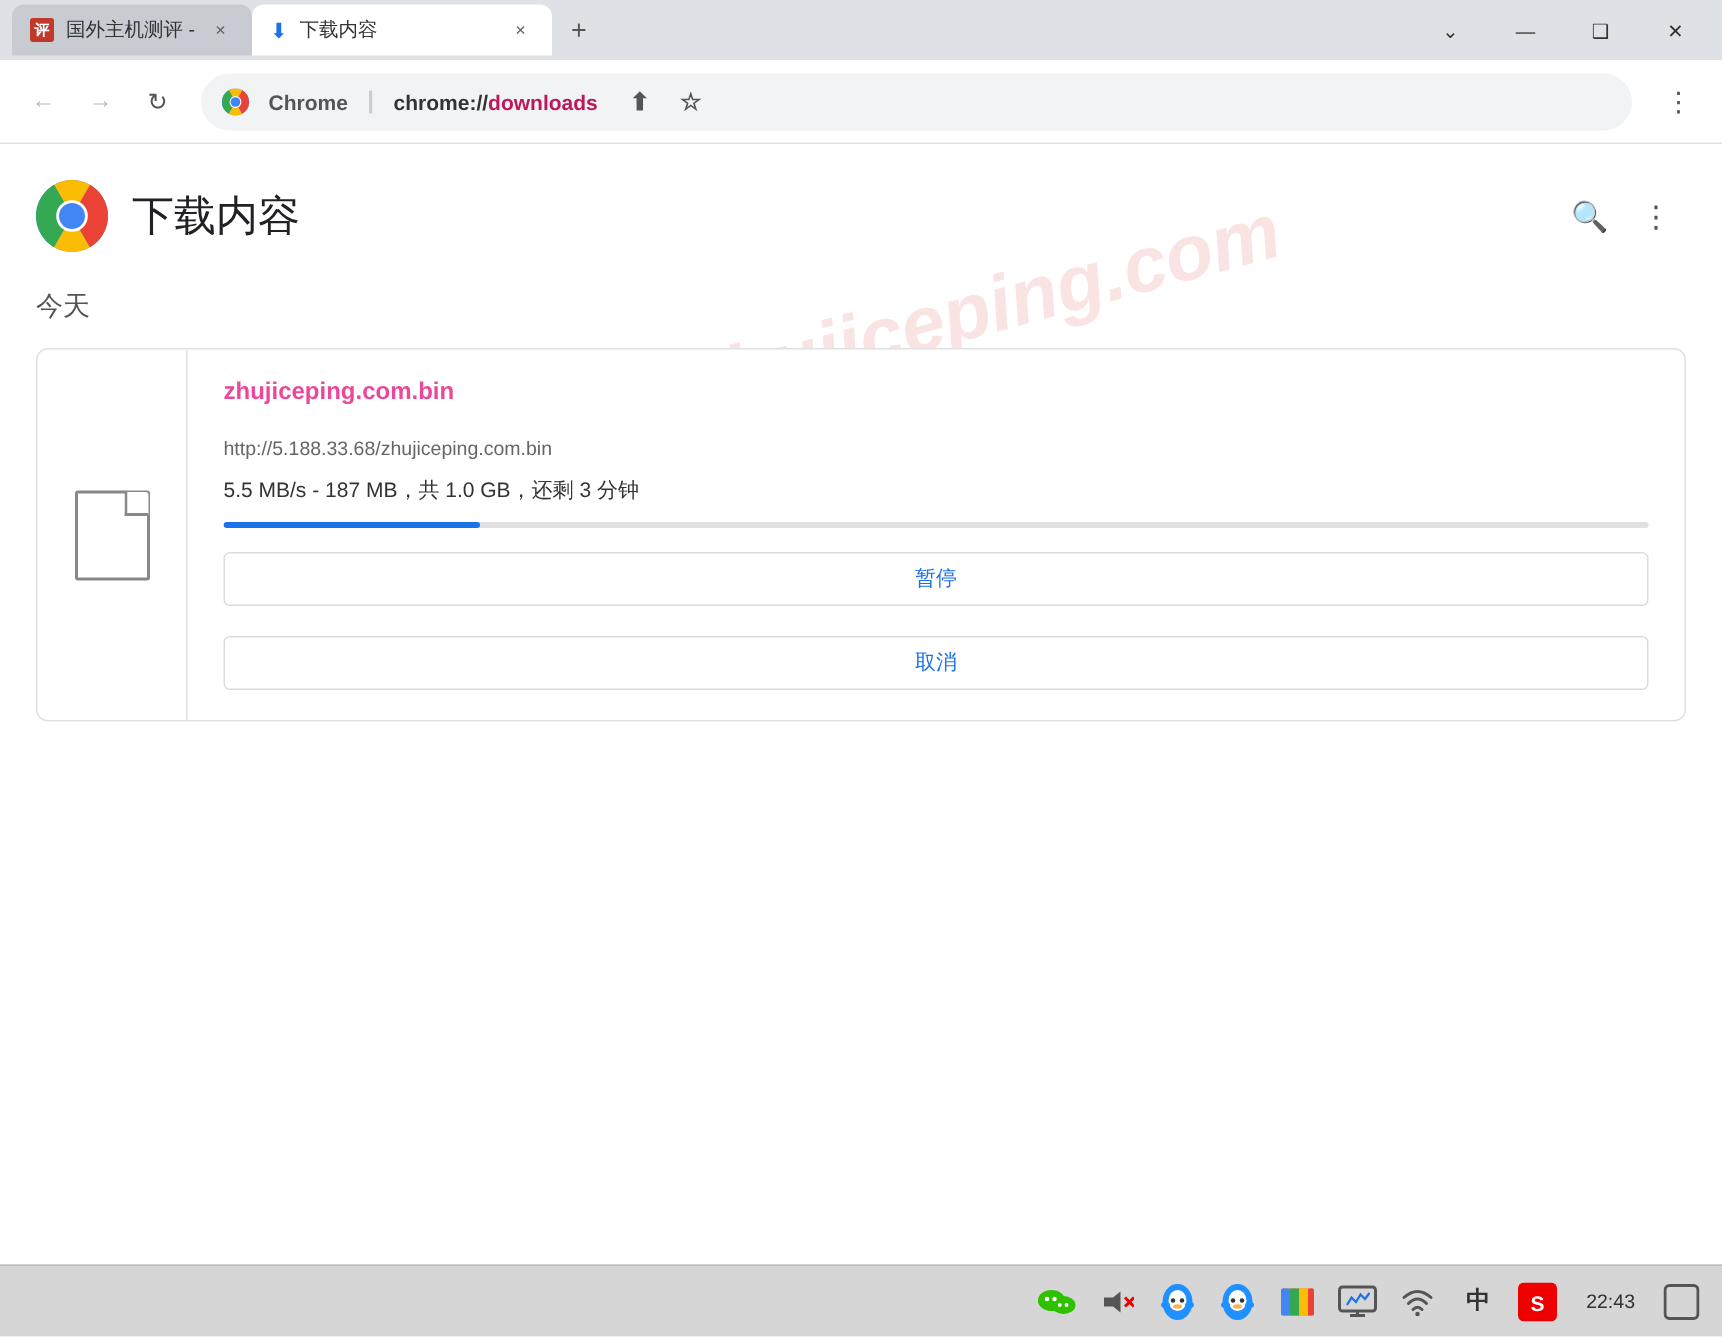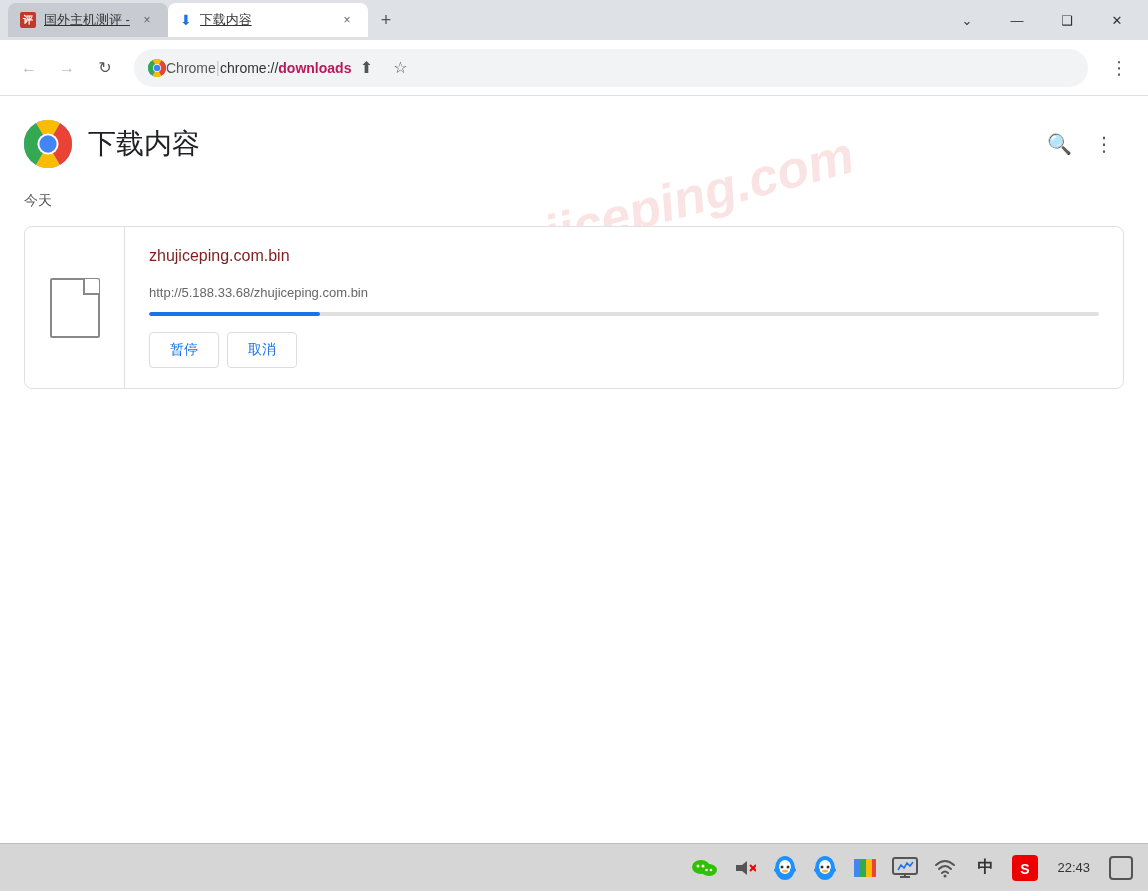--- a/index.html
+++ b/index.html
@@ -53,21 +53,20 @@
       position: relative;
       z-index: 2;
     }
     .tab-label {
       font-size: 13px;
       color: #333;
       white-space: nowrap;
       overflow: hidden;
       text-overflow: ellipsis;
       max-width: 130px;
-      text-decoration: underline;
     }
     .tab-close {
       width: 18px;
       height: 18px;
       border-radius: 50%;
       display: flex;
       align-items: center;
       justify-content: center;
       cursor: pointer;
       font-size: 12px;
@@ -126,23 +125,24 @@
     }
     .nav-btn.disabled { color: #bbb; cursor: default; }
     .address-bar {
       flex: 1;
       display: flex;
       align-items: center;
       background: #f1f3f4;
       border-radius: 22px;
       height: 38px;
       padding: 0 14px;
-      gap: 0;
+      gap: 13px;
       margin: 0 8px;
       cursor: text;
+      font-weight: bold;
     }
     .chrome-icon-nav {
       width: 18px;
       height: 18px;
       flex-shrink: 0;
     }
     .address-actions {
       display: flex;
       gap: 4px;
       align-items: center;
@@ -224,21 +224,21 @@
       color: rgba(220, 100, 100, 0.18);
       white-space: nowrap;
       pointer-events: none;
       z-index: 1;
       font-style: italic;
     }
 
     
     .today-label {
       padding: 8px 24px;
-      font-size: 14px;
+      font-size: 18px;
       color: #555;
     }
 
     
     .download-item {
       display: flex;
       align-items: stretch;
       margin: 8px 24px;
       background: #ffffff;
       border: 1px solid #e0e0e0;
@@ -277,22 +277,22 @@
       border-left: 2px solid #888;
       border-bottom: 2px solid #888;
       border-top-right-radius: 2px;
     }
     .download-details {
       flex: 1;
       padding: 20px 24px;
     }
     .download-filename {
       font-size: 16px;
-      color: #7f1d1d;
-      font-weight: 400;
+      color: #ec4899;
+      font-weight: 700;
       margin-bottom: 20px;
       cursor: pointer;
     }
     .download-url {
       font-size: 13px;
       color: #666;
       margin-bottom: 12px;
       margin-top: 11px;
     }
     .download-progress-text {
@@ -308,21 +308,22 @@
       margin-bottom: 16px;
       overflow: hidden;
     }
     .progress-bar-fill {
       height: 100%;
       background: #1a73e8;
       border-radius: 2px;
     }
     .download-actions {
       display: flex;
-      gap: 8px;
+      gap: 20px;
+      flex-direction: column;
     }
     .action-btn {
       padding: 8px 20px;
       border: 1px solid #dadce0;
       border-radius: 4px;
       background: #fff;
       font-size: 14px;
       color: #1a73e8;
       cursor: pointer;
       font-weight: 500;
@@ -455,20 +456,21 @@
 
   <div class="today-label">今天</div>
 
   <div class="download-item">
     <div class="download-icon-area">
       <div class="file-icon"></div>
     </div>
     <div class="download-details">
       <div class="download-filename">zhujiceping.com.bin</div>
       <div class="download-url">http://5.188.33.68/zhujiceping.com.bin</div>
+      <div class="download-progress-text">5.5 MB/s - 187 MB，共 1.0 GB，还剩 3 分钟</div>
       <div class="progress-bar-container">
         <div class="progress-bar-fill" style="width: 18%;"></div>
       </div>
       <div class="download-actions">
         <button class="action-btn">暂停</button>
         <button class="action-btn">取消</button>
       </div>
     </div>
   </div>
 </div>

